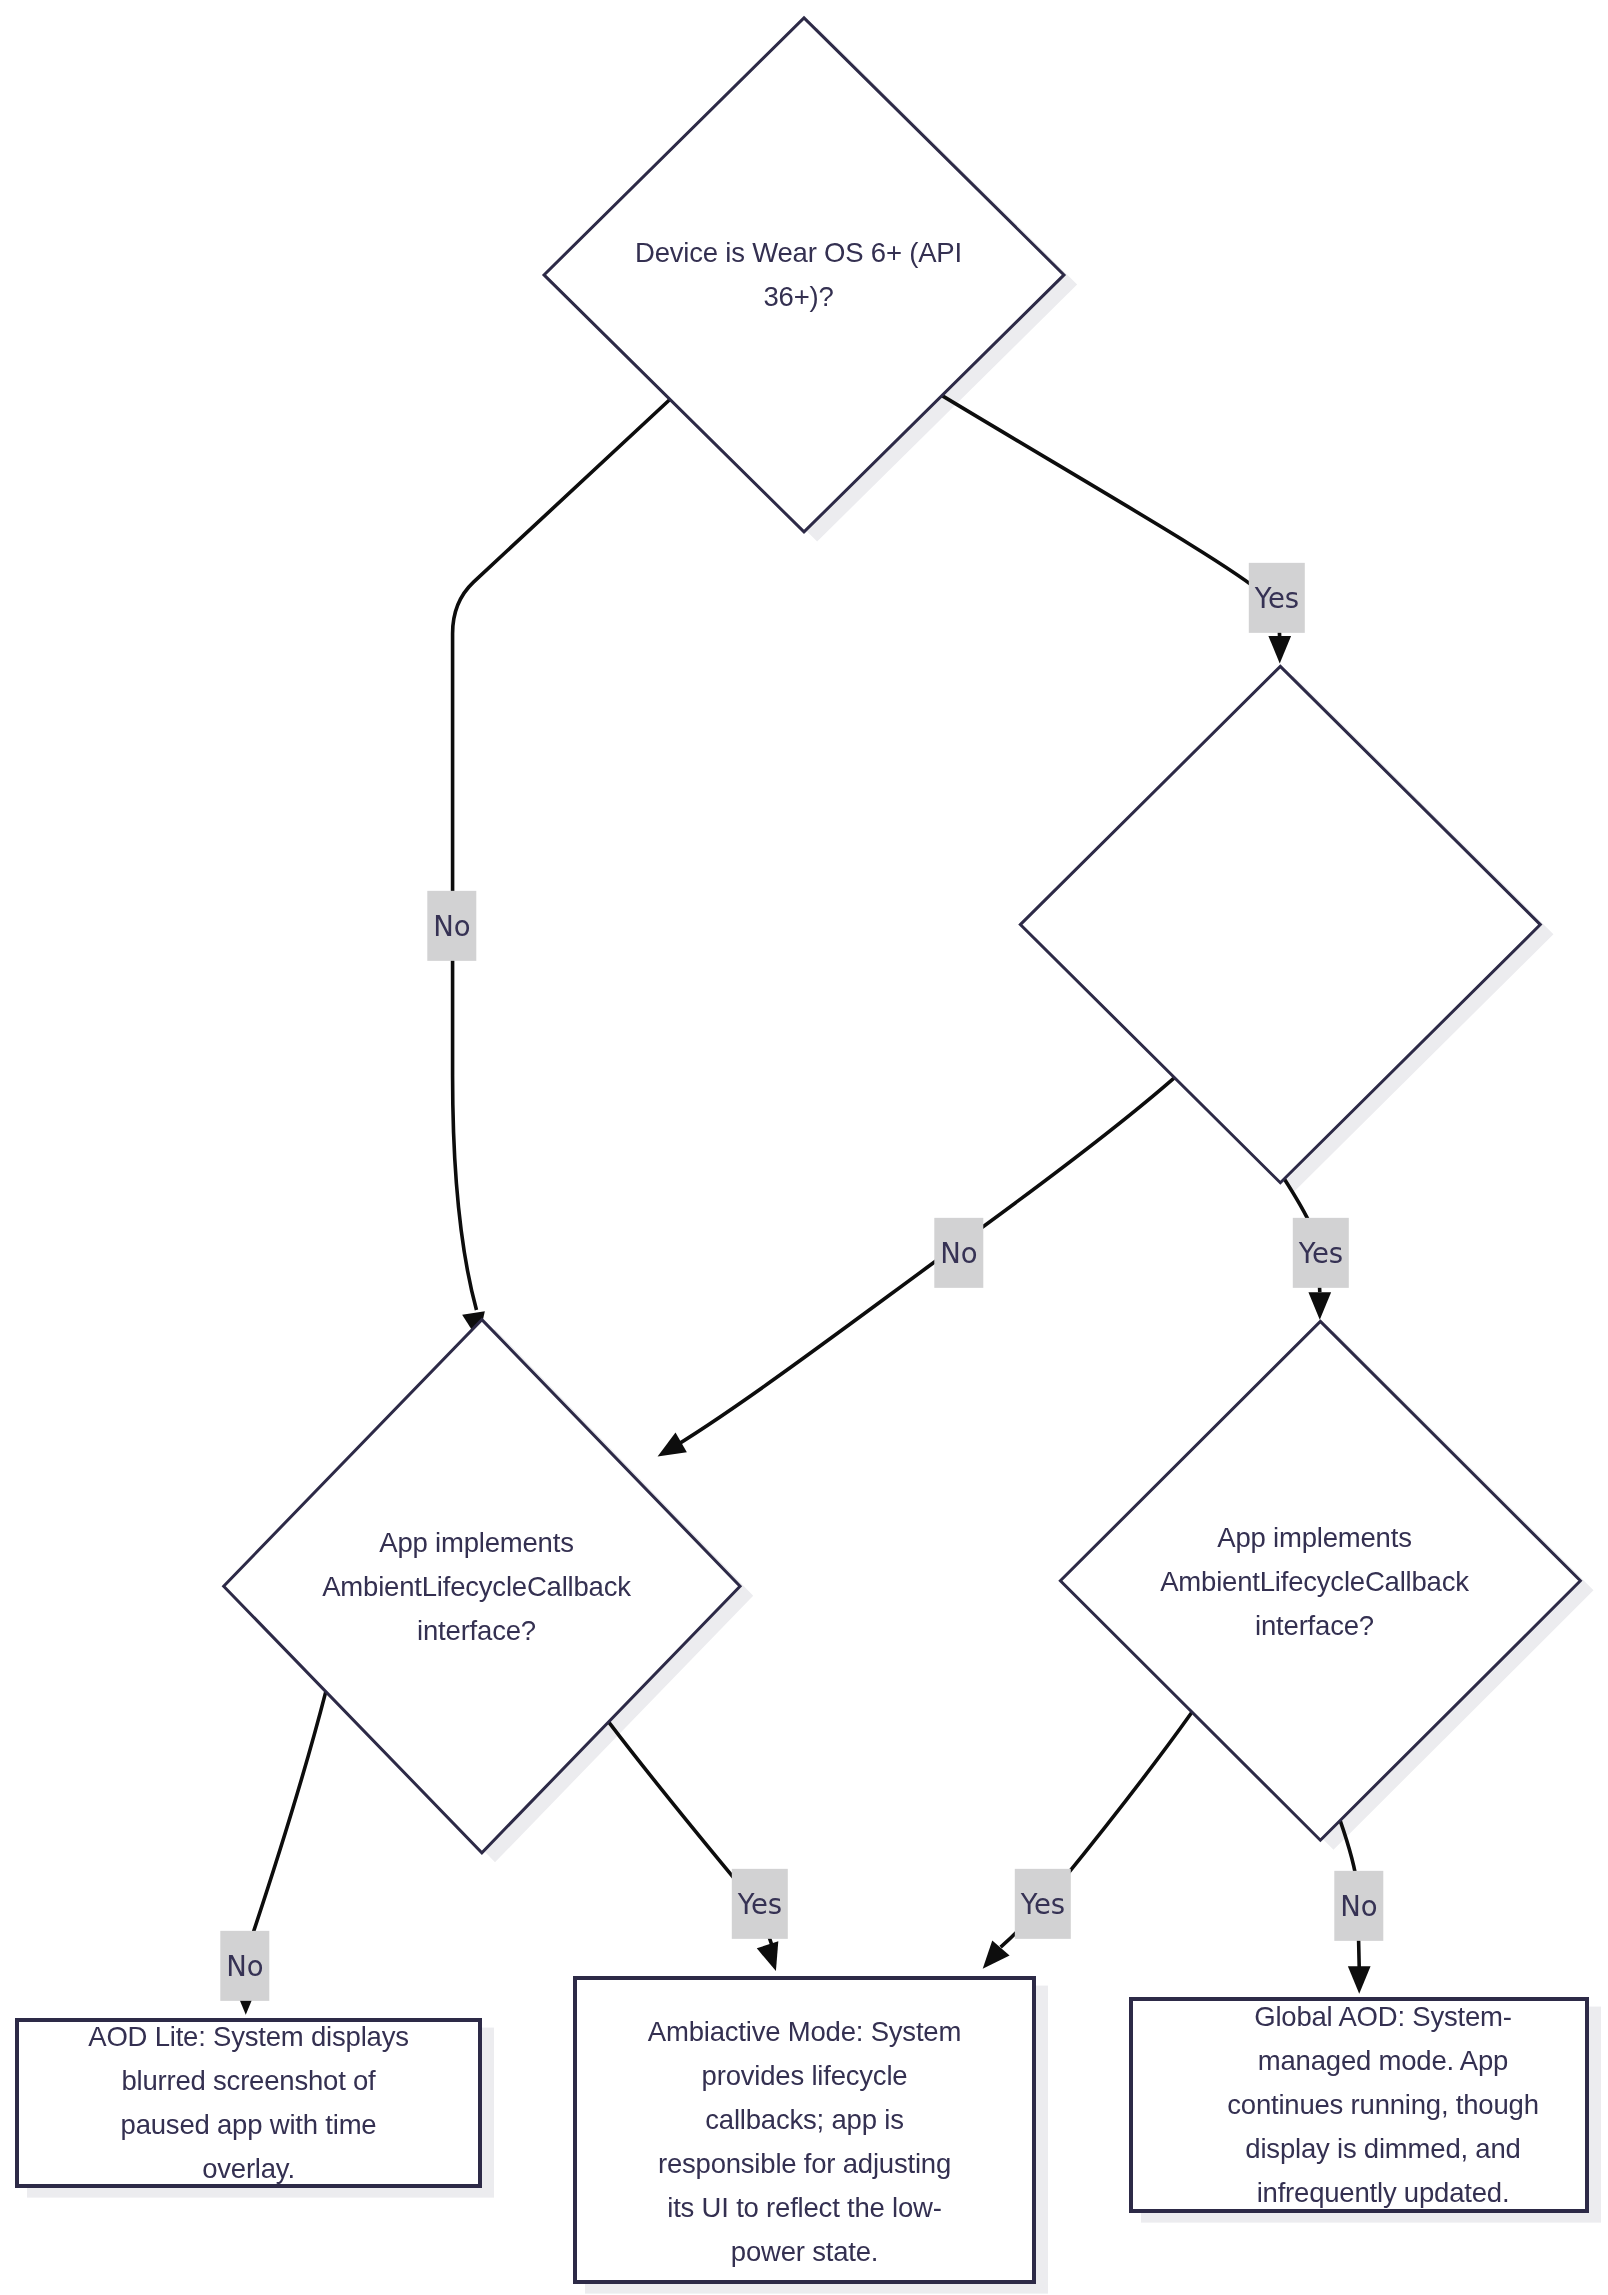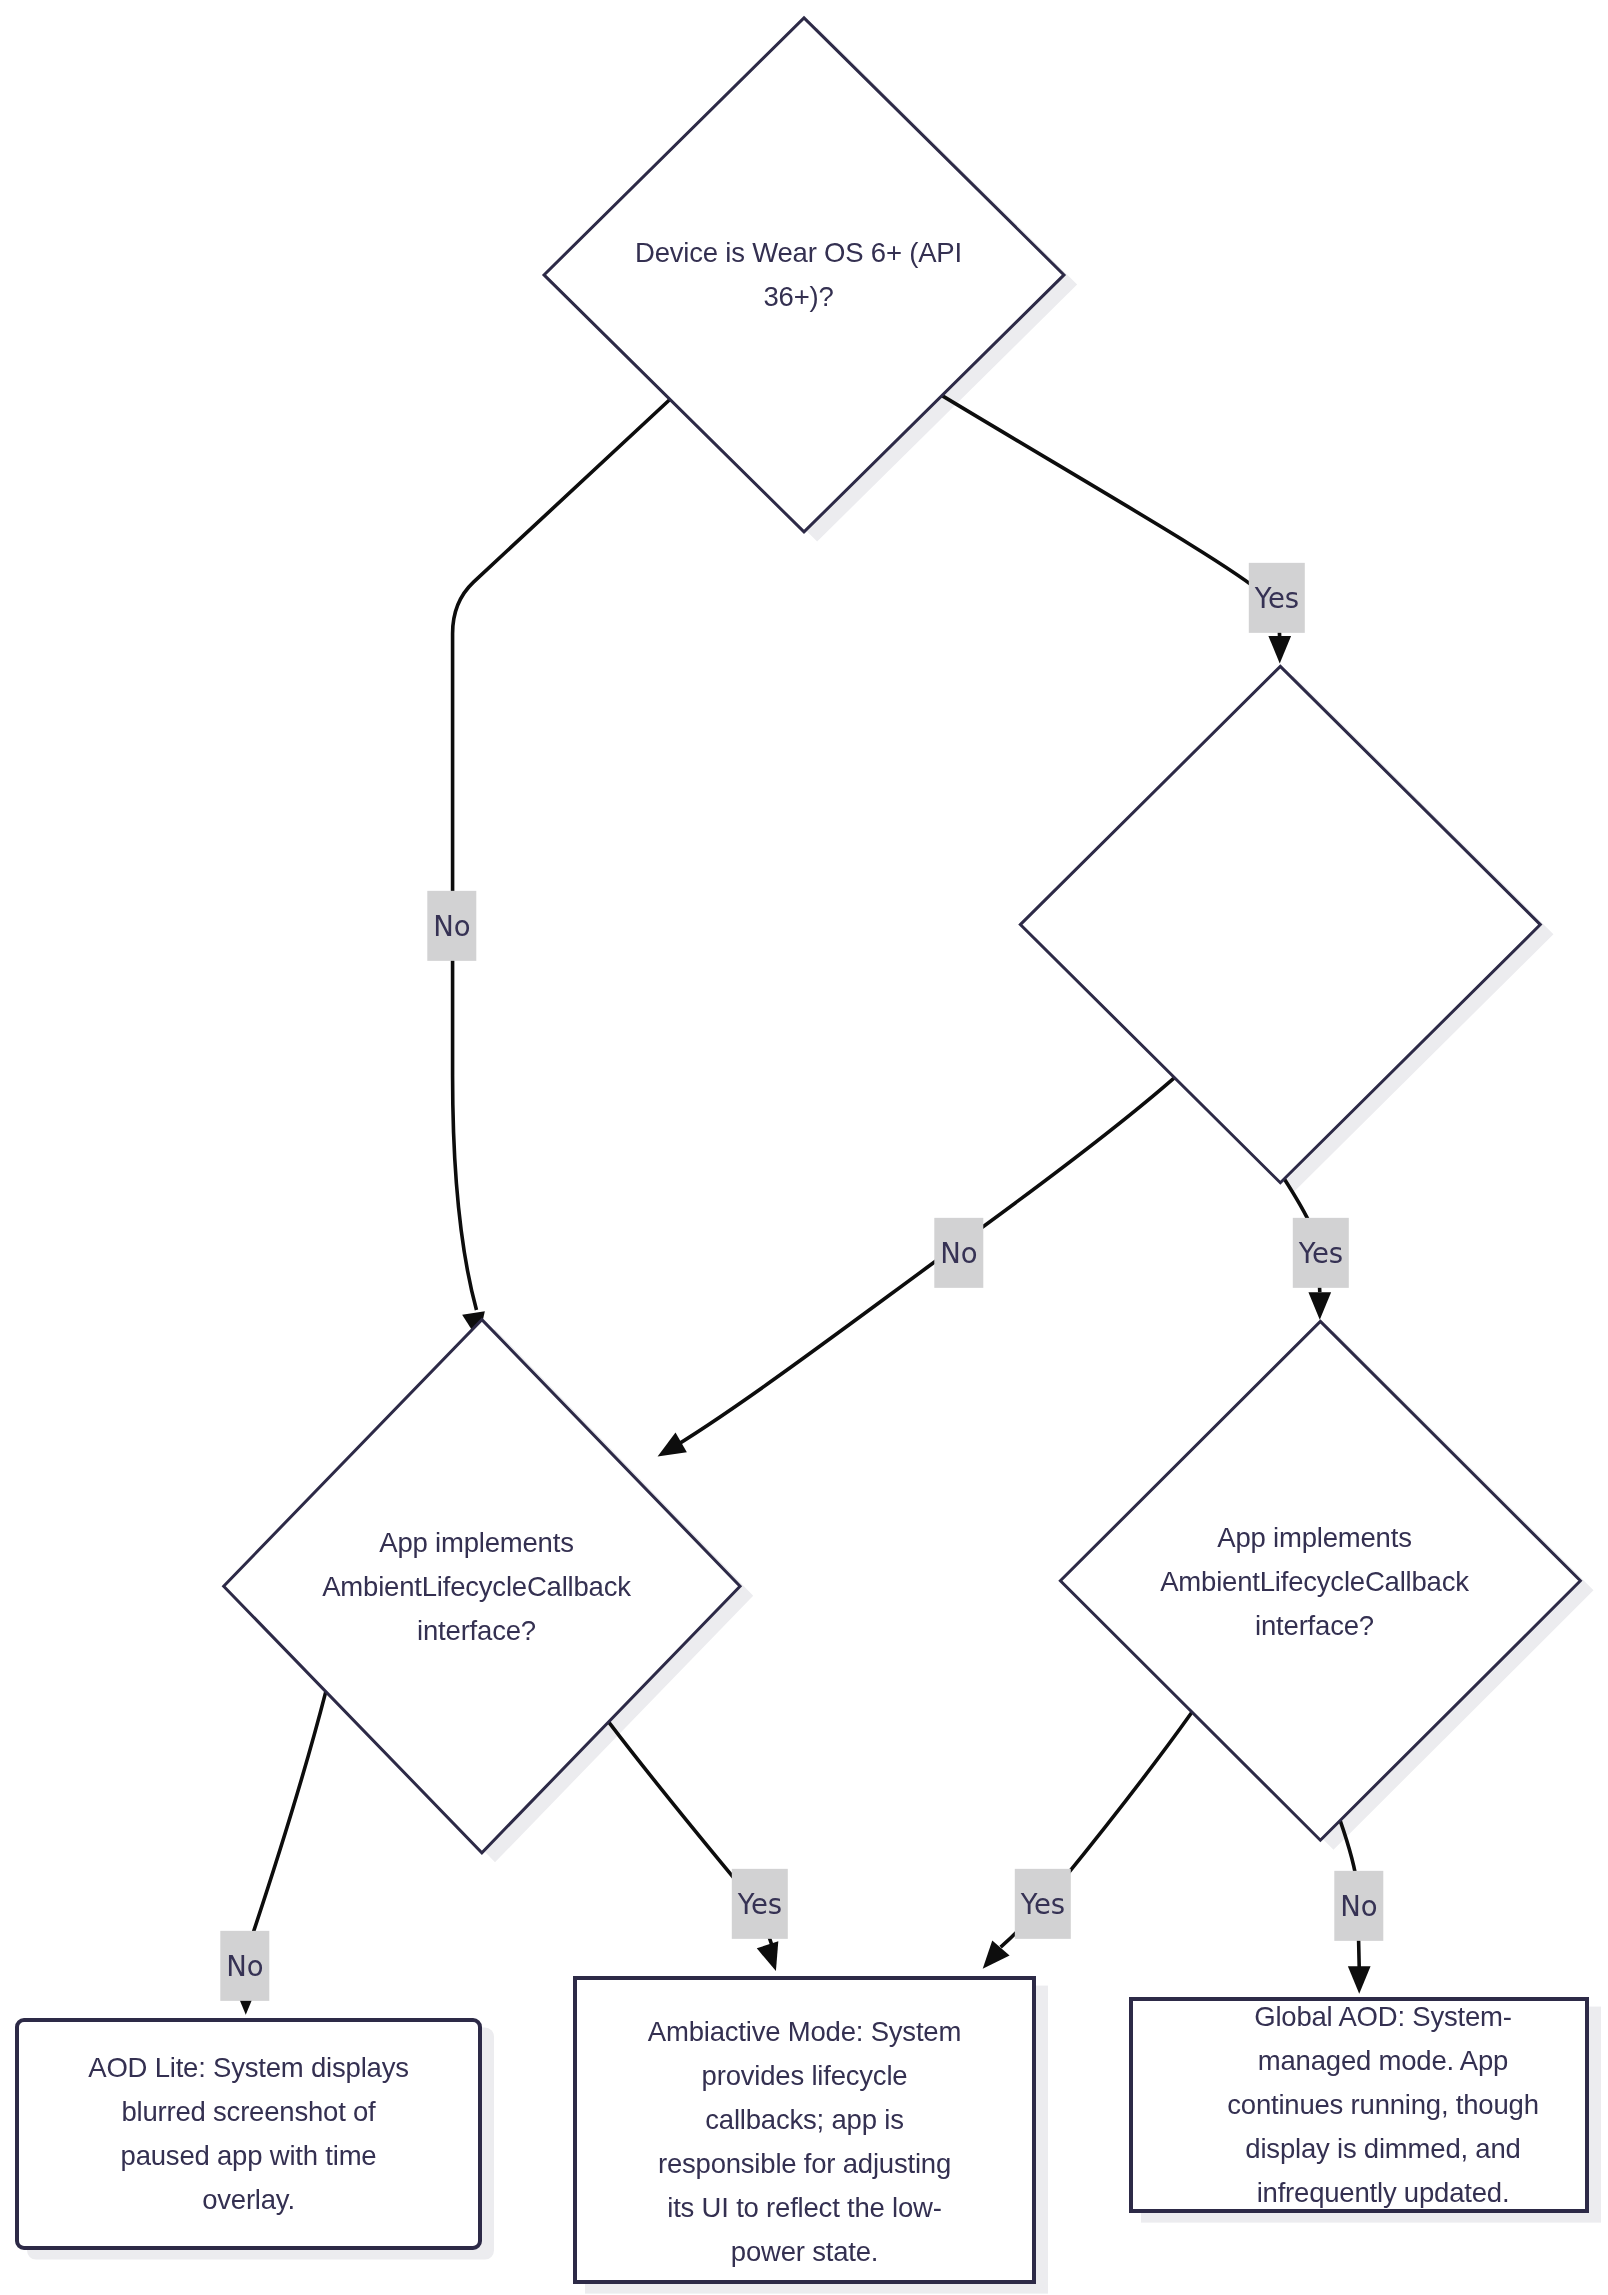--- a/index.html
+++ b/index.html
@@ -92,21 +92,21 @@
 
 
   <div class="node-text" style="left:291px;top:1455px;width:383px;height:263px;">
     <span class="tspan" style="max-width:371px;">App implements AmbientLifecycleCallback interface?</span>
   </div>
 
   <div class="node-text" style="left:1129px;top:1450px;width:383px;height:263px;">
     <span class="tspan" style="max-width:371px;">App implements AmbientLifecycleCallback interface?</span>
   </div>
 
-  <div class="result-box" style="left:15px;top:2018px;width:467px;height:232px;border-radius:9px;">
+  <div class="result-box" style="left:15px;top:2018px;width:467px;height:170px;">
     <span class="tspan" style="max-width:350px;">AOD Lite: System displays blurred screenshot of paused app with time overlay.</span>
   </div>
 
   <div class="result-box" style="left:573px;top:1976px;width:463px;height:308px;">
     <span class="tspan" style="max-width:326px;margin-top:24px;">Ambiactive Mode: System provides lifecycle callbacks; app is responsible for adjusting its UI to reflect the low-power state.</span>
   </div>
 
   <div class="result-box" style="left:1129px;top:1997px;width:460px;height:216px;padding-left:48px;">
     <span class="tspan" style="max-width:347px;">Global AOD: System-managed mode. App continues running, though display is dimmed, and infrequently updated.</span>
   </div>

